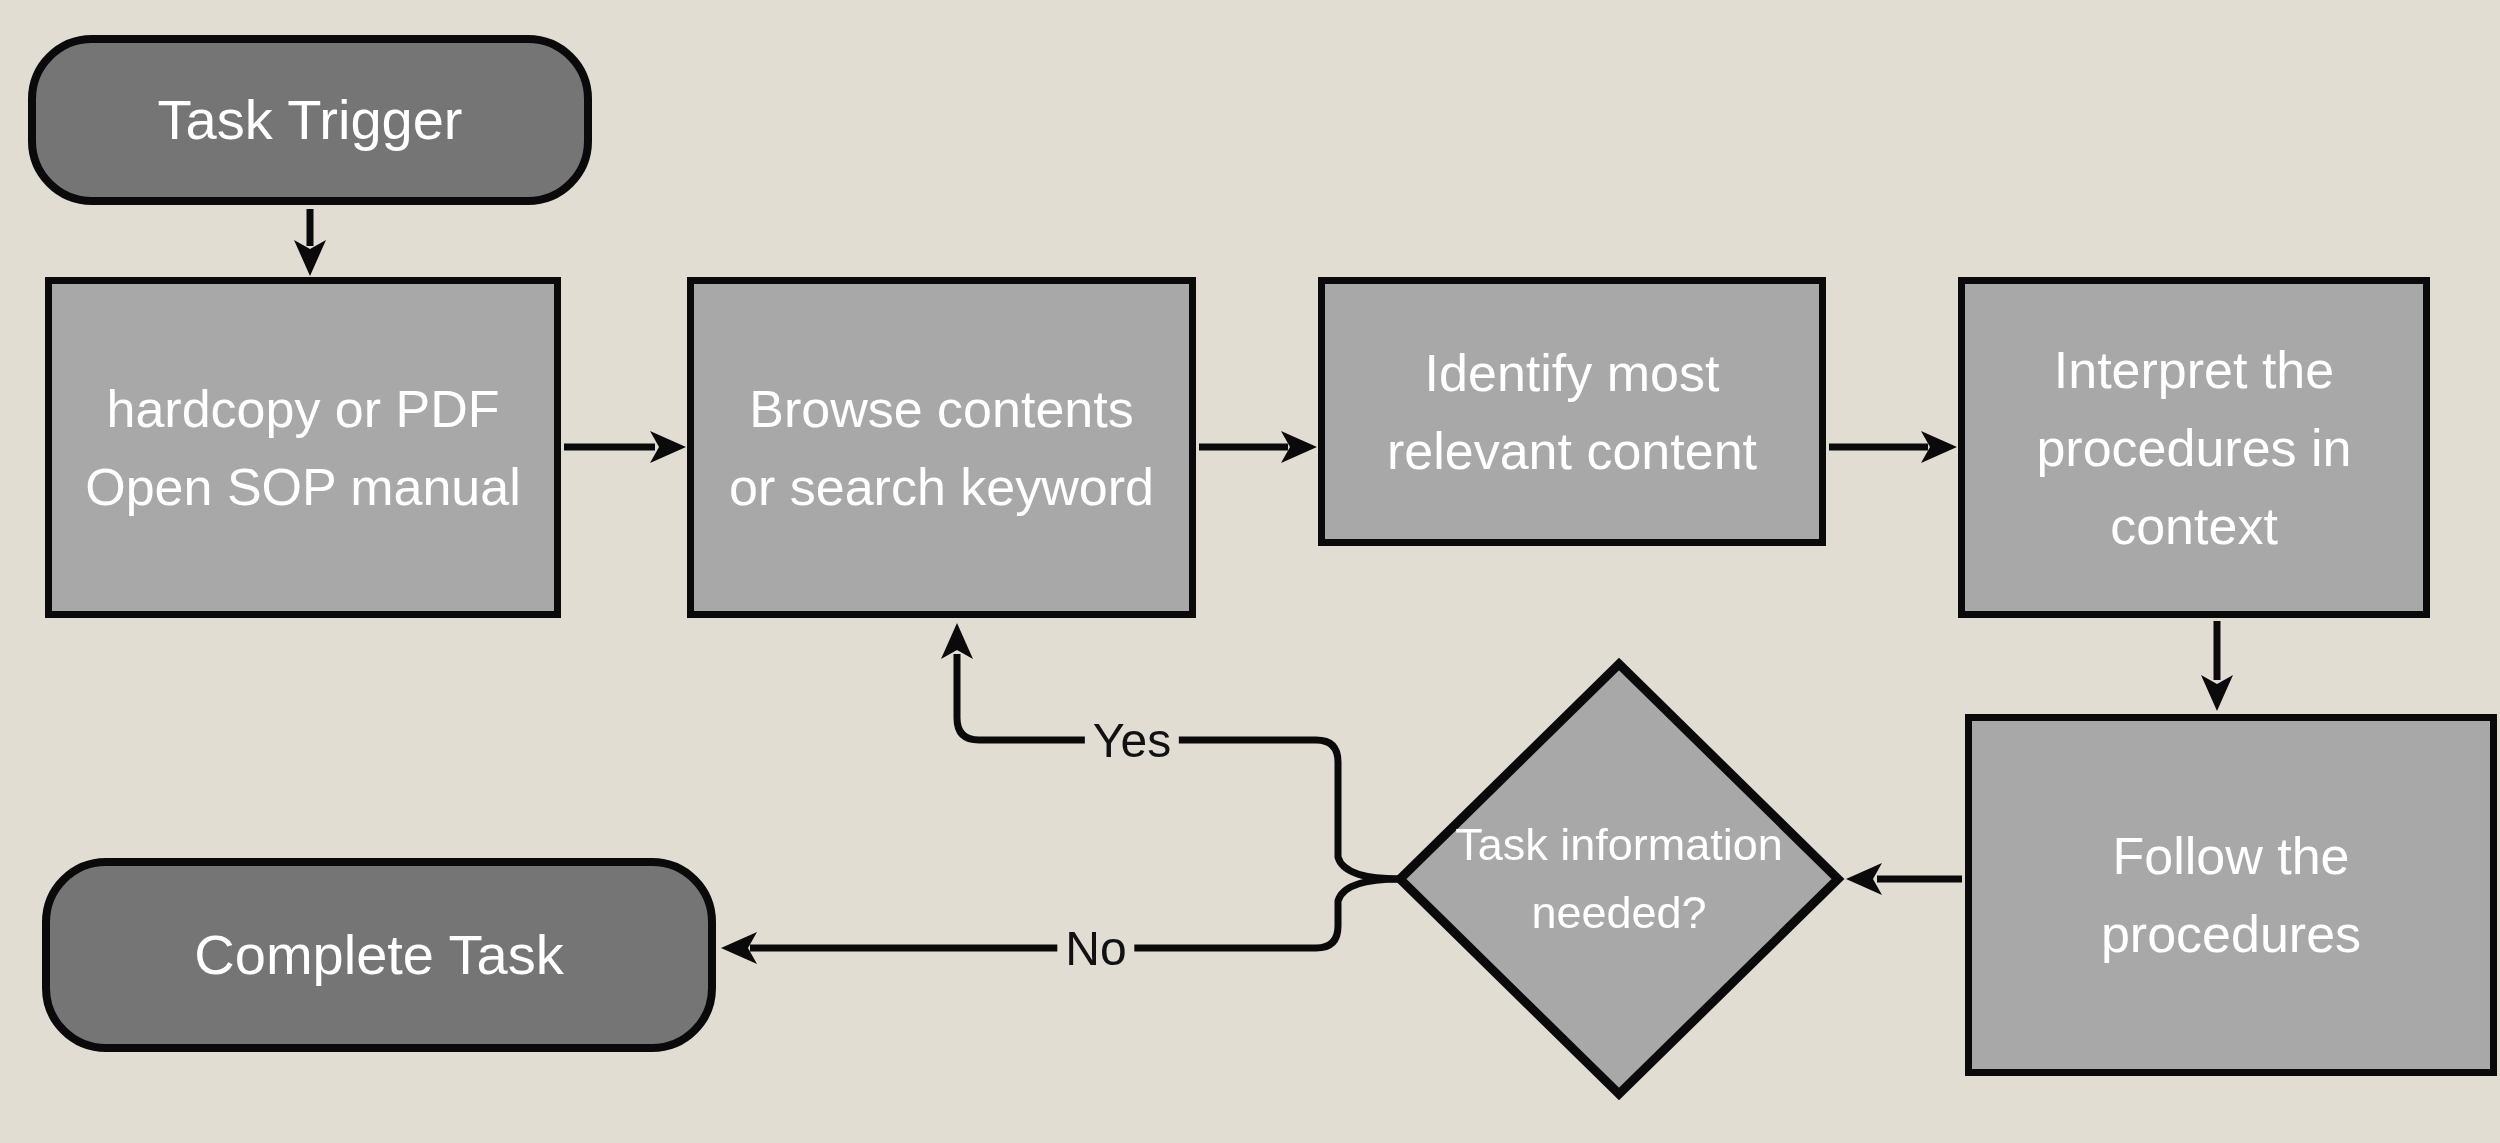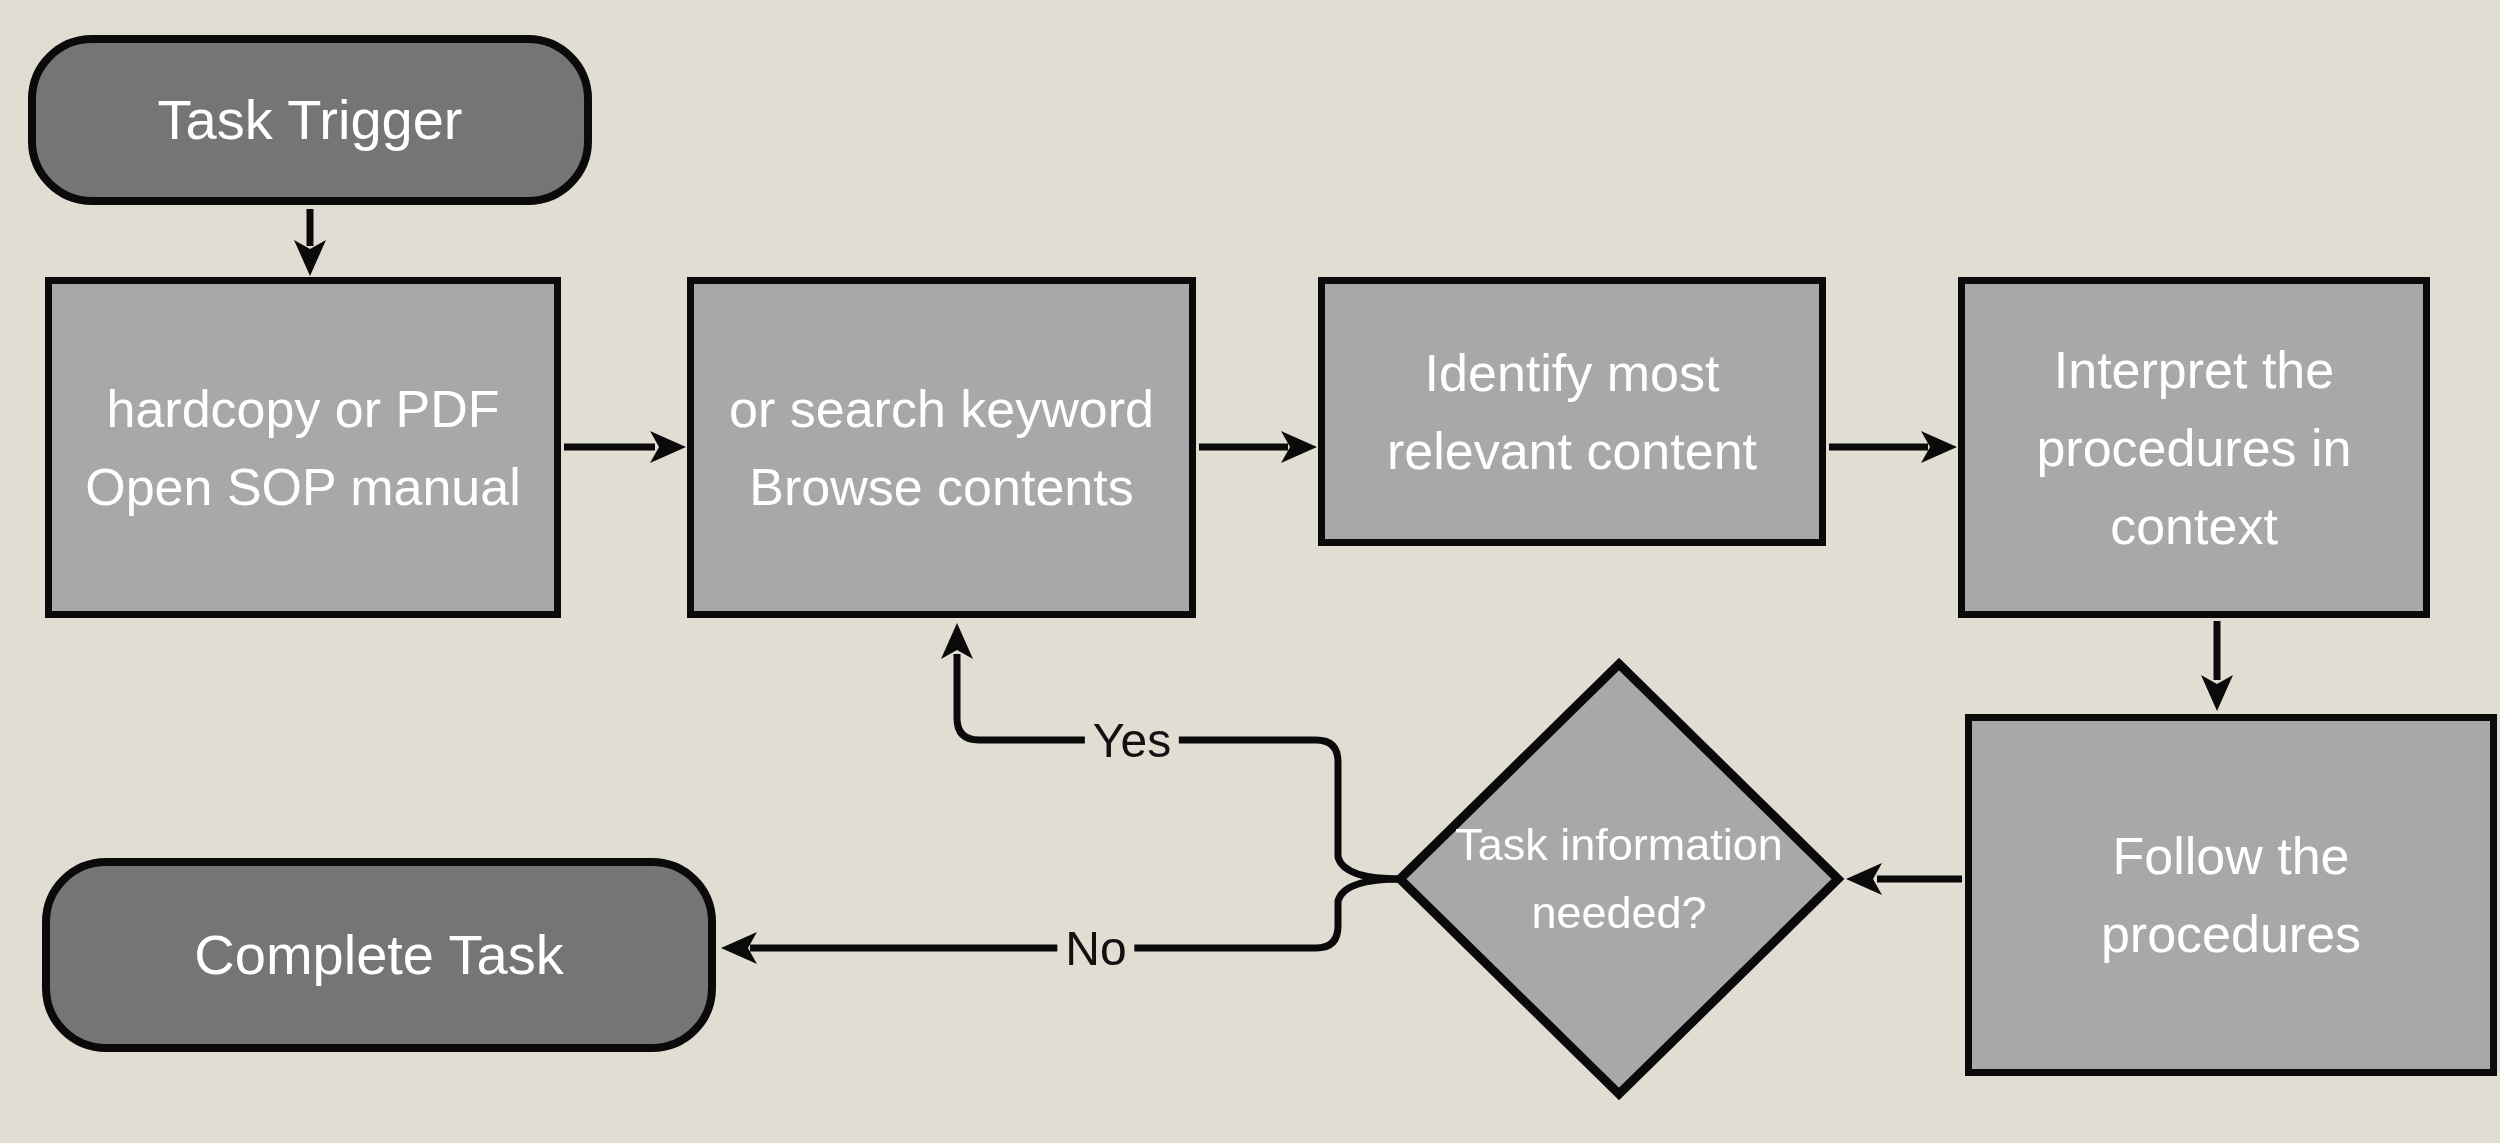--- a/index.html
+++ b/index.html
@@ -119,22 +119,22 @@
   <div class="node terminal" style="left:28px; top:35px; width:564px; height:170px;">
     <span class="line">Task Trigger</span>
   </div>
 
   <div class="node process" style="left:45px; top:277px; width:516px; height:341px;">
     <span class="line">hardcopy or PDF</span>
     <span class="line">Open SOP manual</span>
   </div>
 
   <div class="node process" style="left:687px; top:277px; width:509px; height:341px;">
+    <span class="line">Browse contents</span>
     <span class="line">or search keyword</span>
-    <span class="line">Browse contents</span>
   </div>
 
   <div class="node process" style="left:1318px; top:277px; width:508px; height:269px;">
     <span class="line">Identify most</span>
     <span class="line">relevant content</span>
   </div>
 
   <div class="node process" style="left:1958px; top:277px; width:472px; height:341px;">
     <span class="line">Interpret the</span>
     <span class="line">procedures in</span>

